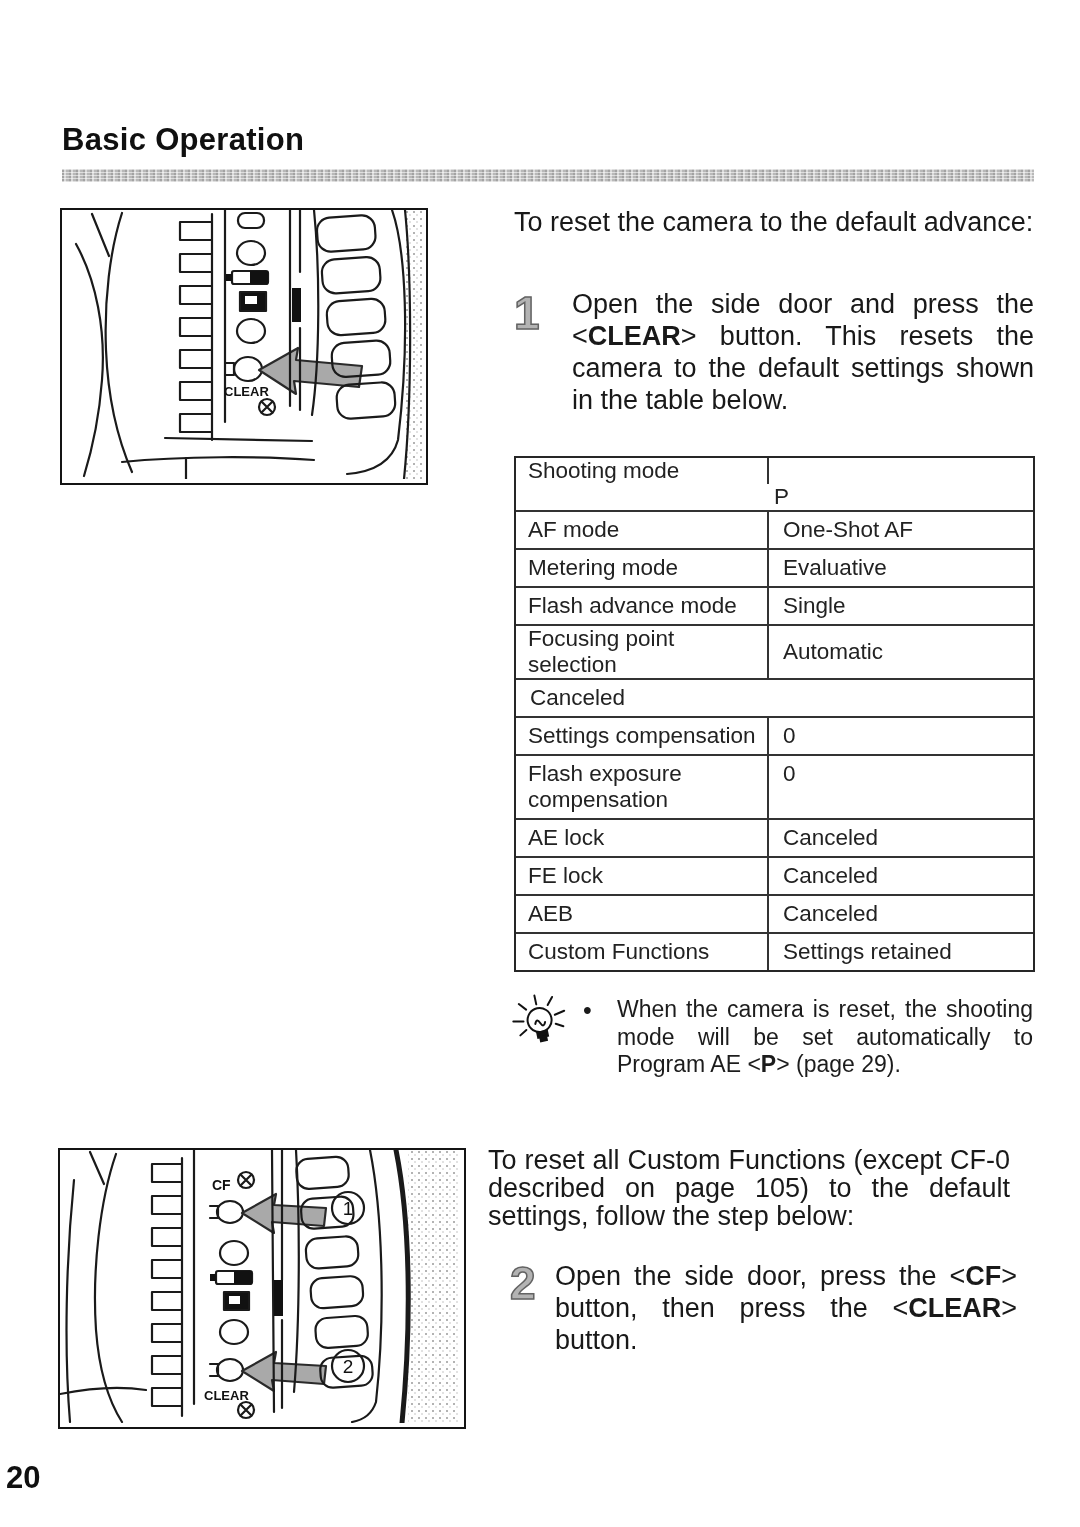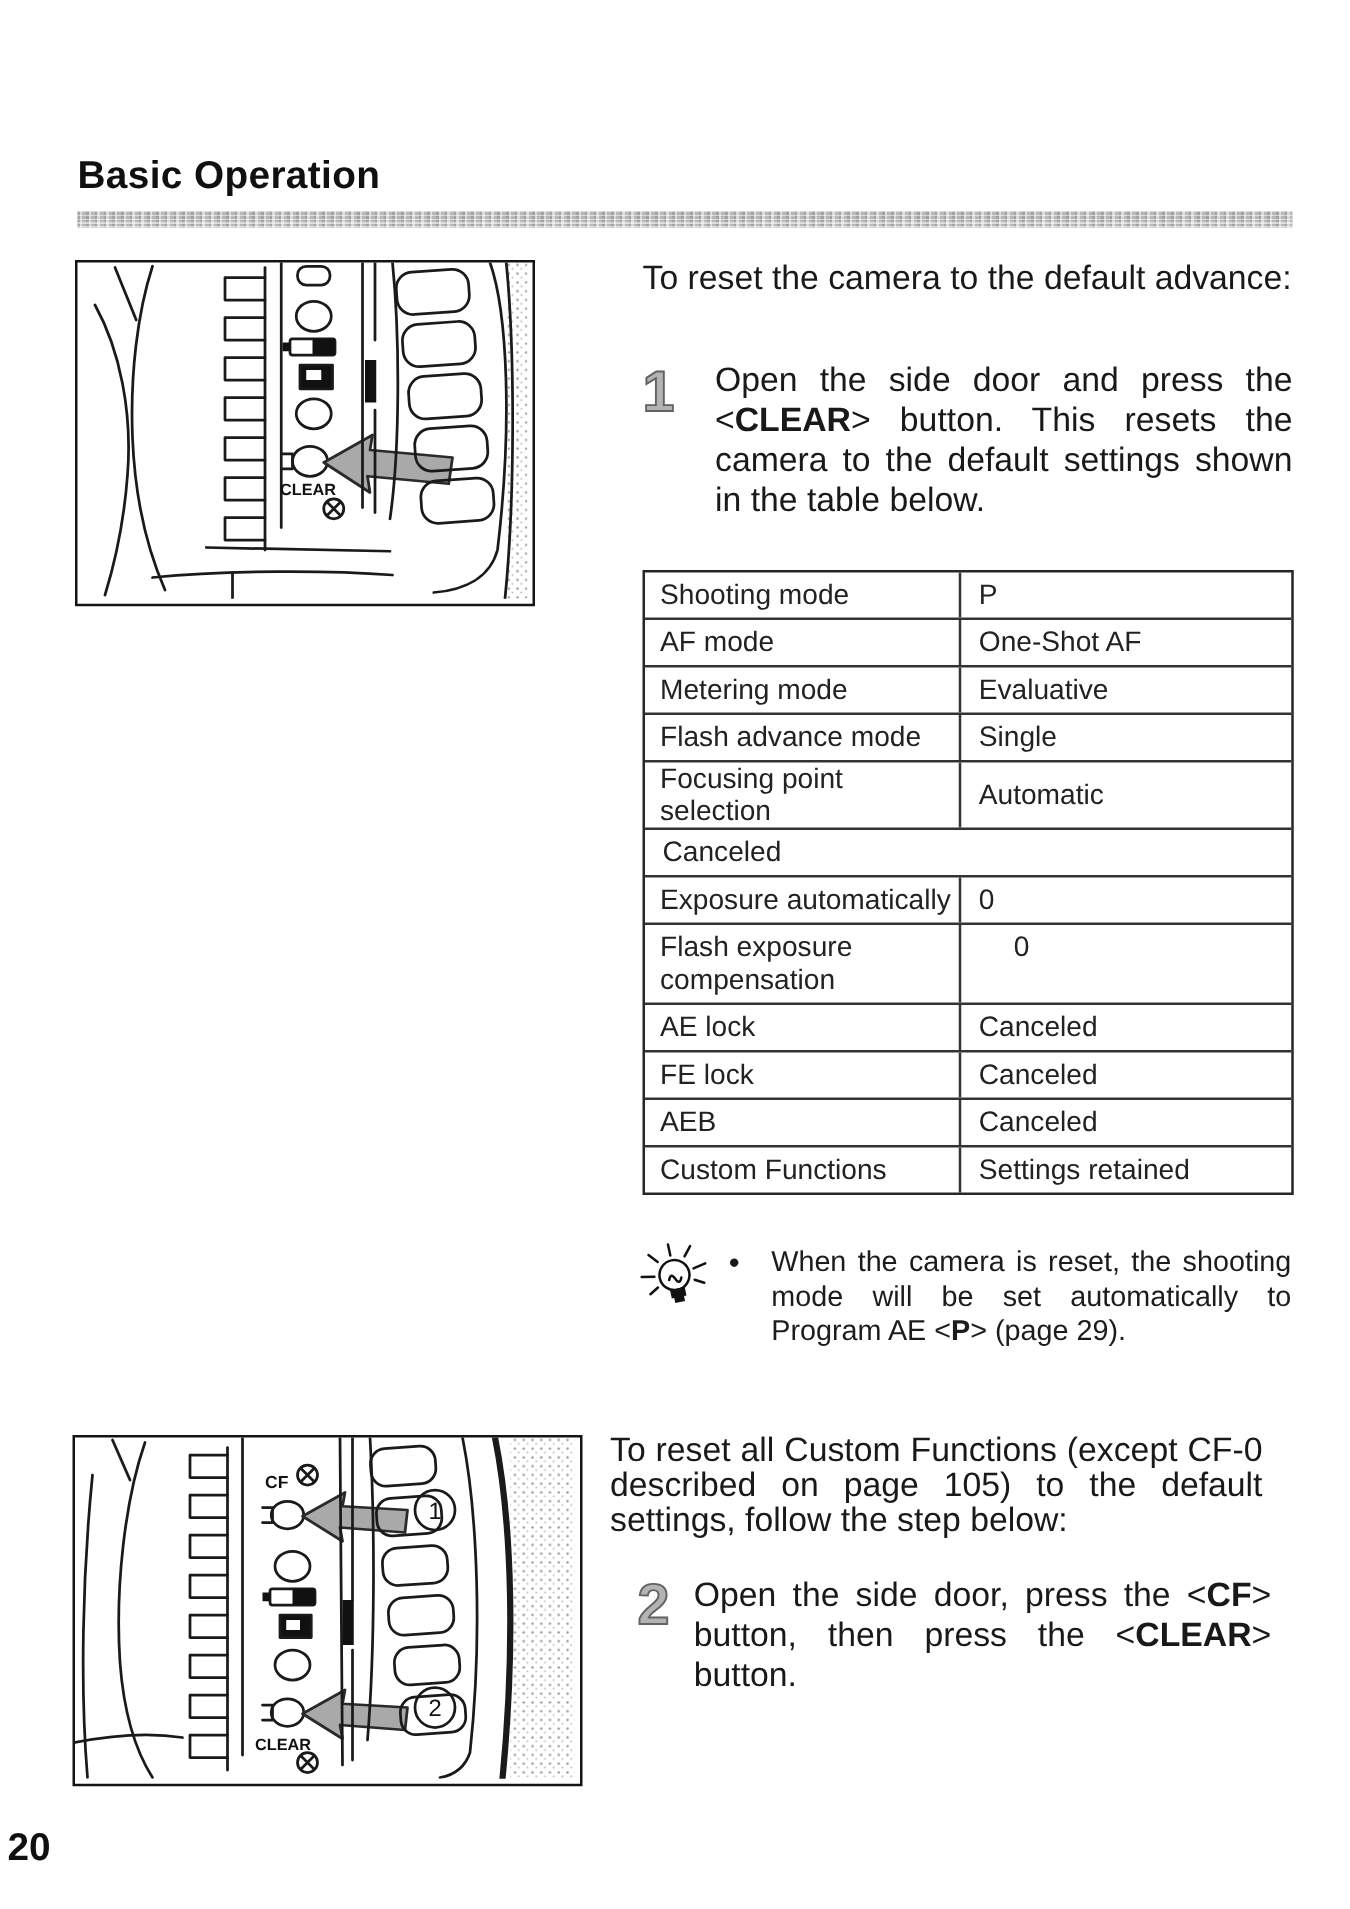--- a/index.html
+++ b/index.html
@@ -33,22 +33,22 @@
   .digit2{left:510px;top:1260px;}
   .step-text{width:462px;}
   .step1-text{left:556px;top:288px;margin-left:16px;}
   .step2-text{left:555px;top:1260px;}
   .b{font-weight:700;}
   .settings-table{
     left:514px;top:456px;width:517px;border:2px solid #262626;background:#fff;
     font-size:22.5px;color:#222;
   }
   .trow{display:flex;border-top:2px solid #333;min-height:36px;align-items:center;}
-  .trow:first-child{border-top:none;}
-  .trow.tall{min-height:62px;align-items:flex-start;gap:28px;}
+  .trow:first-child{border-top:none;flex-direction:column;}
+  .trow.tall{min-height:62px;align-items:flex-start;}
   .trow.tall .tcell{padding-top:5px;padding-bottom:5px;}
   .tlabel{width:253px;border-right:2px solid #333;padding-left:12px;box-sizing:border-box;
           align-self:stretch;display:flex;align-items:center;line-height:26px;}
   .trow.tall .tlabel{align-items:flex-start;}
   .tval{flex:1;padding-left:14px;line-height:26px;}
   .note-icon{left:510px;top:992px;}
   .note-bullet{left:583px;top:996px;font-size:25px;color:#1a1a1a;}
   .note-text{left:617px;top:996px;width:416px;font-size:23px;line-height:27.5px;text-align:justify;color:#1c1c1c;}
   .page-number{left:6px;top:1460px;font-size:31px;font-weight:700;color:#101010;}
   svg text{stroke:none;}
@@ -162,21 +162,21 @@
       <div class="tcell tval">Single</div>
     </div>
   <div class="trow">
       <div class="tcell tlabel">Focusing point selection</div>
       <div class="tcell tval">Automatic</div>
     </div>
   <div class="trow">
       <div class="tcell tval">Canceled</div>
     </div>
   <div class="trow">
-      <div class="tcell tlabel">Exposure automatically</div>
+      <div class="tcell tlabel">Settings compensation</div>
       <div class="tcell tval">0</div>
     </div>
   <div class="trow tall">
       <div class="tcell tlabel">Flash exposure compensation</div>
       <div class="tcell tval">0</div>
     </div>
   <div class="trow">
       <div class="tcell tlabel">AE lock</div>
       <div class="tcell tval">Canceled</div>
     </div>

